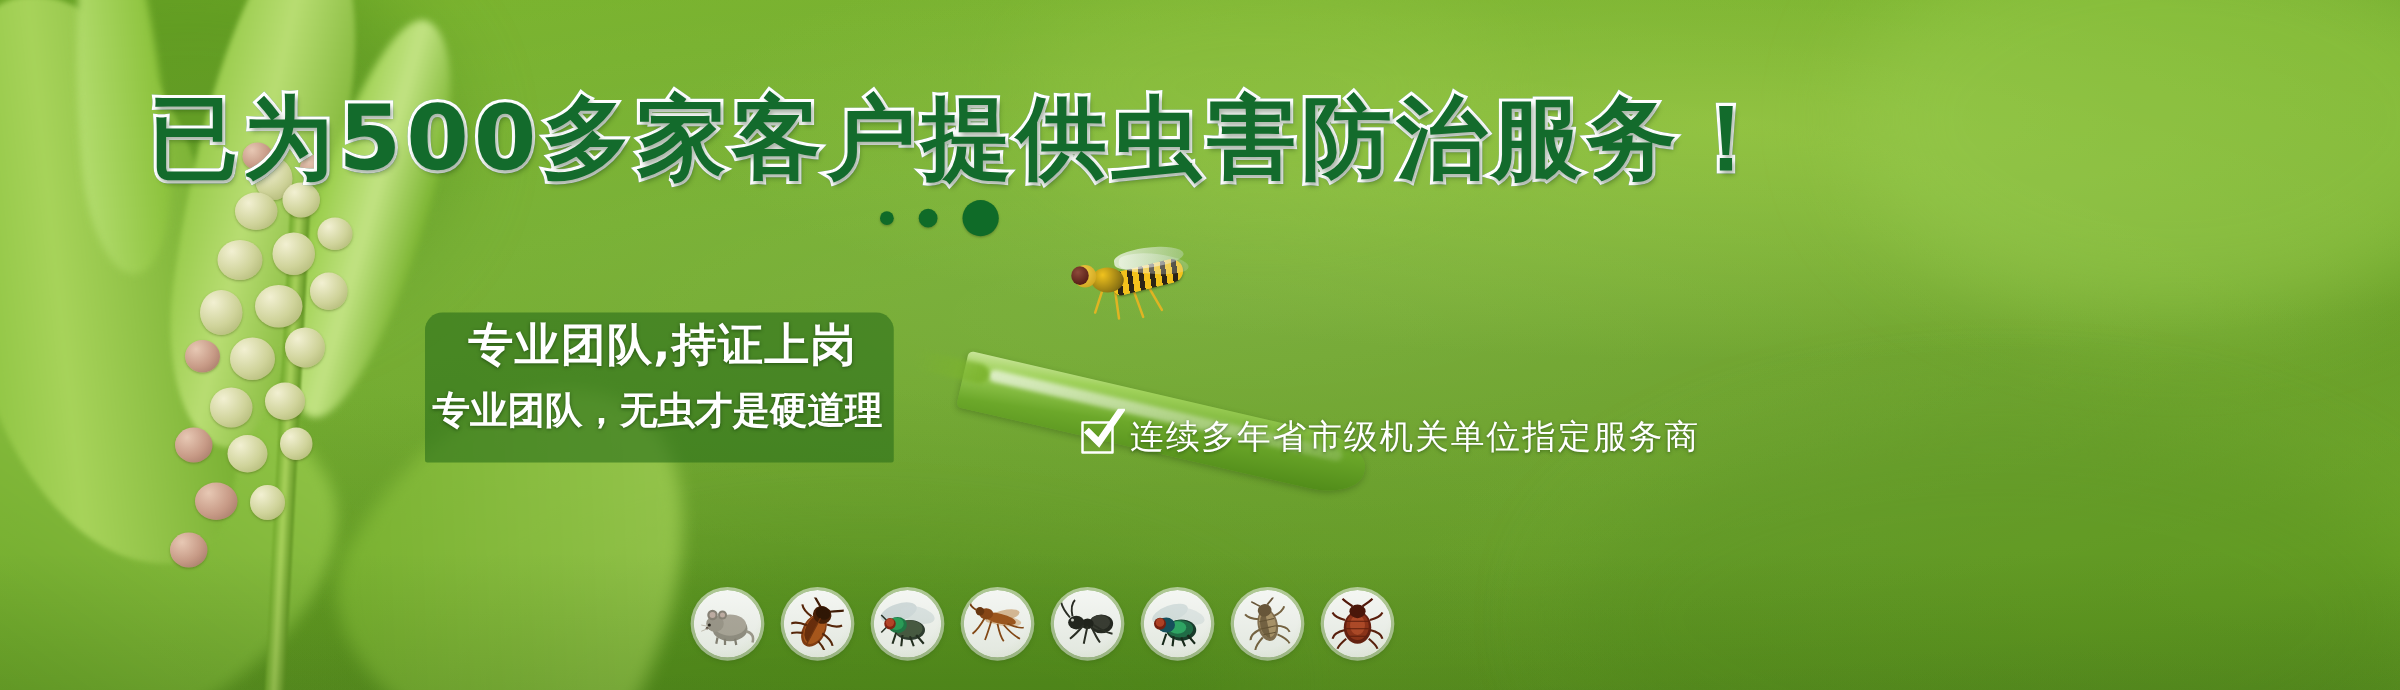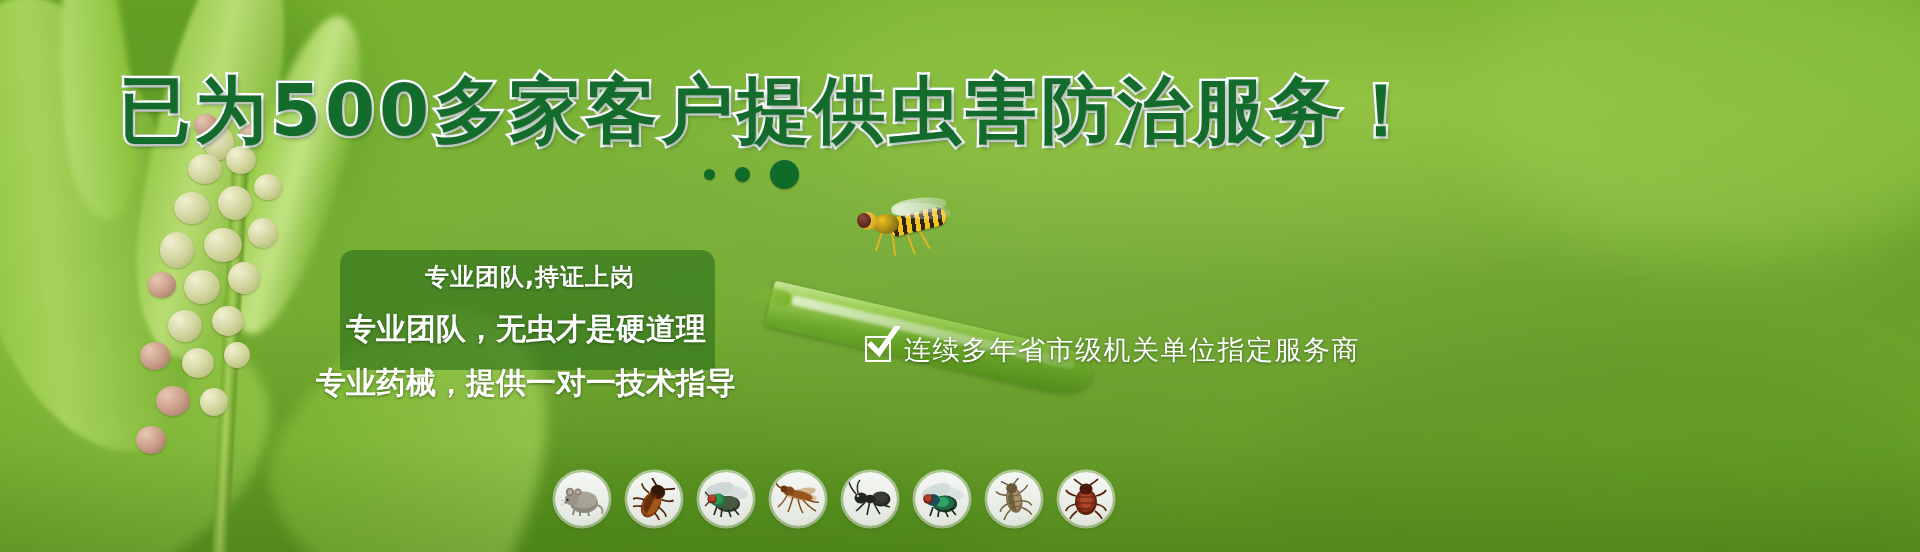--- a/index.html
+++ b/index.html
@@ -185,32 +185,32 @@
     display:flex; flex-direction:column; align-items:center;
     gap:0;
   }
   .slogan {
     color:#ffffff;
     font-weight:bold;
     white-space:nowrap;
     text-shadow:0 1px 3px rgba(10,40,5,.55);
     font-family:"DejaVu Sans","Liberation Sans",sans-serif;
   }
-  .slogan.s1 { font-size:24px; line-height:50px; letter-spacing:1px; }
+  .slogan.s1 { font-size:36px; line-height:50px; letter-spacing:1px; }
   .slogan.s2 { font-size:30px; line-height:54px; letter-spacing:0px;
                margin-left:-8px; }
   .slogan.s3 { font-size:30px; line-height:54px; letter-spacing:0px;
                margin-left:-8px; }
 
   
   .checklist {
     position:absolute; left:865px; top:336px;
     display:flex; flex-direction:column; gap:22px;
   }
-  .check-row { display:flex; gap:13px; }
+  .check-row { display:flex; align-items:center; gap:13px; }
   .check-box {
     position:relative; width:26px; height:26px; flex:none;
   }
   .check-box .cb-frame {
     position:absolute; inset:0;
     border:2.5px solid #ffffff; border-radius:1px;
   }
   .check-box .cb-tick {
     position:absolute; left:1px; top:-10px; width:34px; height:34px;
   }
@@ -318,21 +318,20 @@
   <div class="dots">
     <span class="dot s"></span>
     <span class="dot m"></span>
     <span class="dot l"></span>
   </div>
 
   <div class="panel"></div>
   <div class="slogans">
     <div class="slogan s1">专业团队,持证上岗</div>
     <div class="slogan s2">专业团队，无虫才是硬道理</div>
-    <div class="slogan s3">专业药械，提供一对一技术指导</div>
   </div>
 
   <div class="checklist">
     <div class="check-row">
       <span class="check-box">
         <span class="cb-frame"></span>
         <svg class="cb-tick" viewBox="0 0 34 34" aria-hidden="true">
           <path d="M5 19 L13 27 L31 1" fill="none" stroke="#ffffff" stroke-width="5.5" stroke-linecap="square"></path>
         </svg>
       </span>

